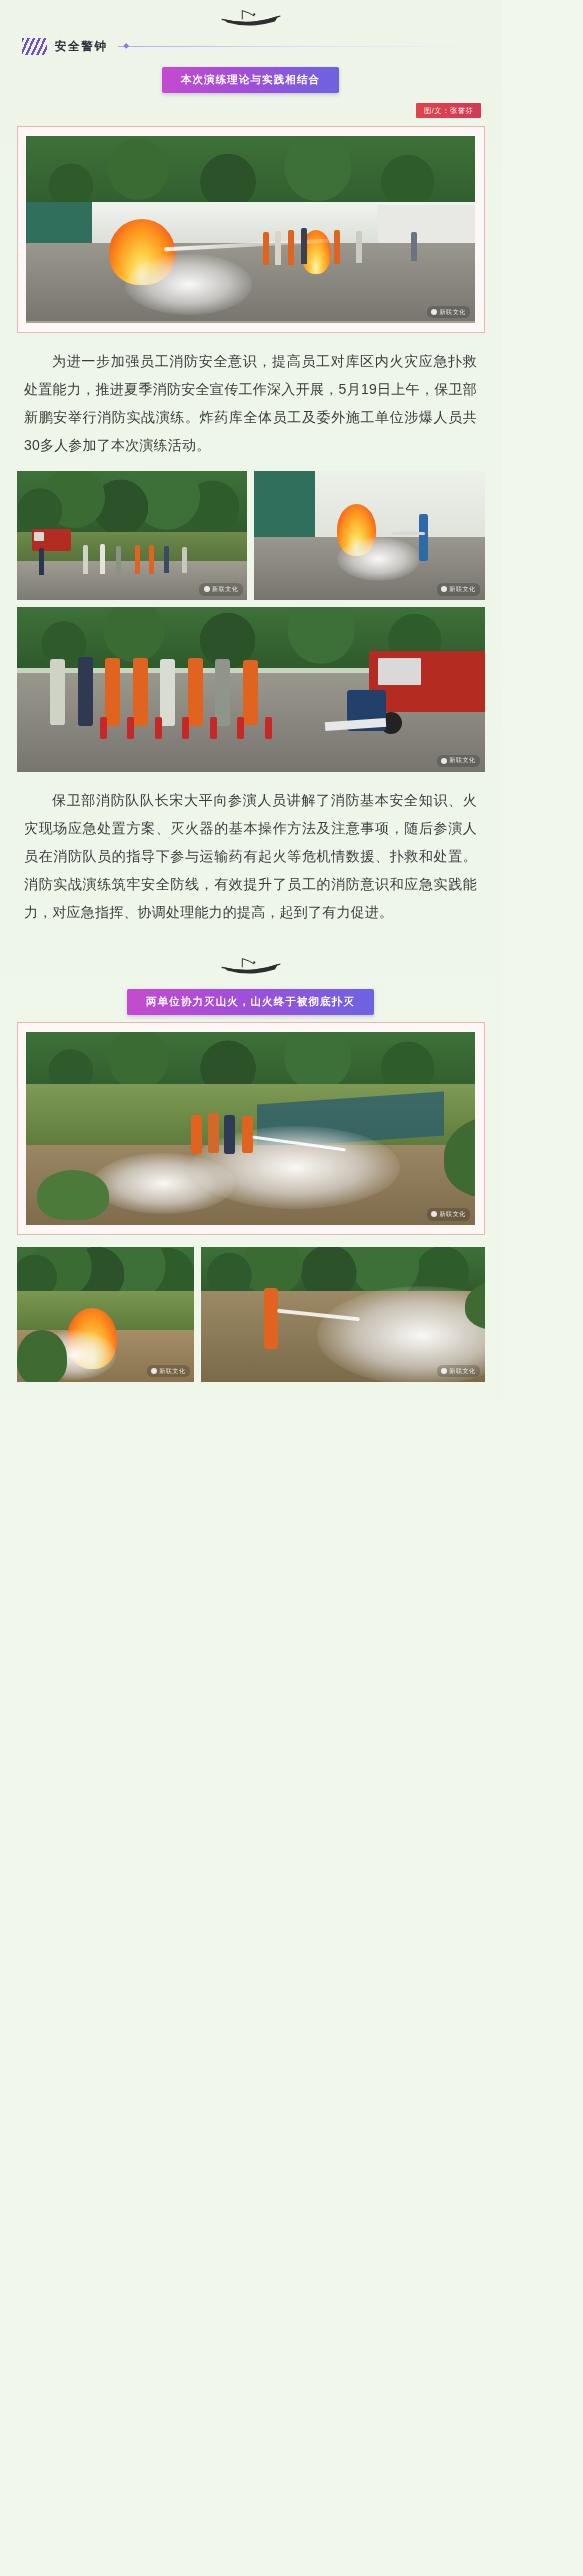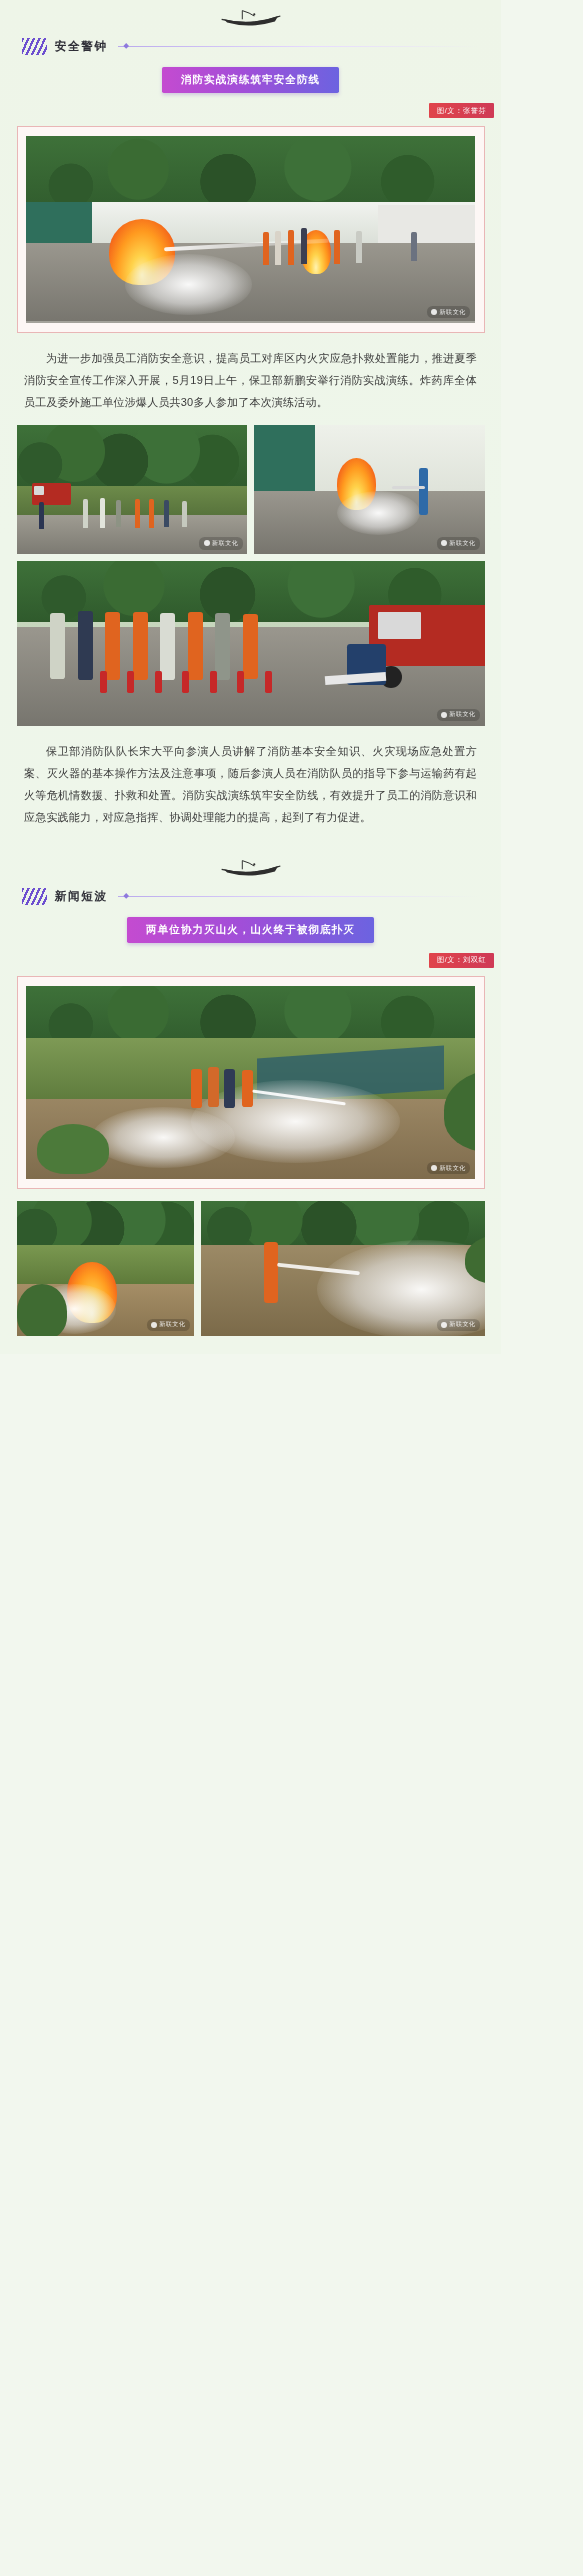--- a/index.html
+++ b/index.html
@@ -84,21 +84,21 @@
     padding: 6px 18.7px;
     border-radius: 1.7px;
     box-shadow: 0 1.7px 3.9px rgba(120,70,190,.25);
     text-align: center;
   }
 
   
   .byline-row {
     display: flex;
     justify-content: flex-end;
-    padding: 0 7px;
+    padding: 0 20px;
     margin-top: 10px;
   }
   .byline {
     background: linear-gradient(90deg, #e0444b 0%, #cf3a56 100%);
     color: #fff;
     font-size: 7.2px;
     padding: 2.8px 7.7px;
     letter-spacing: 0.6px;
     border-radius: 1.1px;
   }
@@ -133,21 +133,21 @@
   }
   .wm-dot {
     width: 6px; height: 6px; border-radius: 50%;
     background: rgba(255,255,255,.85);
     display: inline-block;
   }
 
   
   p.body {
     margin: 14.3px 24px 0 24px;
-    font-size: 11px;
+    font-size: 14px;
     line-height: 2.0;
     color: #3b3b3b;
     text-align: justify;
     text-indent: 2em;
     letter-spacing: 0.2px;
   }
 
   
   .grid2 {
     display: flex;
@@ -215,21 +215,21 @@
     </svg>
   </div>
 
   <div class="sec-head">
     <span class="stripes"></span>
     <span class="title">安全警钟</span>
     <span class="rule"></span>
   </div>
 
   <div class="banner-row">
-    <div class="banner">消防实战演练筑牢安全防线</div>
+    <div class="banner">本次演练理论与实践相结合</div>
   </div>
 
   <div class="byline-row">
     <div class="byline">图/文：张誉芬</div>
   </div>
 
   <div class="frame">
     <div class="photo" style="height:187px">
       <div class="sc">
         <div class="sky"></div>
@@ -350,33 +350,25 @@
 
   <div class="boat-wrap">
     <svg class="boat" width="66" height="25" viewBox="0 0 120 46">
       <path d="M6 30 q54 14 108 -6" stroke="#2e2e2e" stroke-width="2.2" fill="none"></path>
       <path d="M10 30 q50 12 100 -6 l-6 10 q-46 14 -88 2 z" fill="#2e2e2e"></path>
       <path d="M44 30 l0 -16 q14 4 22 10" stroke="#2e2e2e" stroke-width="1.8" fill="none"></path>
       <circle cx="66" cy="21" r="2" fill="#2e2e2e"></circle>
     </svg>
   </div>
 
-  <div class="sec-head">
-    <span class="stripes"></span>
-    <span class="title">新闻短波</span>
-    <span class="rule"></span>
-  </div>
 
   <div class="banner-row">
     <div class="banner">两单位协力灭山火，山火终于被彻底扑灭</div>
   </div>
 
-  <div class="byline-row">
-    <div class="byline">图/文：刘双红</div>
-  </div>
 
   <div class="frame">
     <div class="photo" style="height:193px">
       <div class="sc">
         <div class="sky" style="background:linear-gradient(180deg,#a9c59f,#c6d9ba)"></div>
         <div class="trees" style="height:66px"></div>
         <div class="slope" style="left:0;top:52px;right:0;height:66px;background:linear-gradient(180deg,#7e9a55,#5d7a3c);"></div>
         <div class="tarp" style="left:231px;top:66px;width:187px;height:44px;transform:skewY(-4deg);"></div>
         <div class="dirt" style="left:0;top:113px;right:0;height:83px;"></div>
         <div class="smoke" style="left:165px;top:94px;width:209px;height:83px;"></div>

